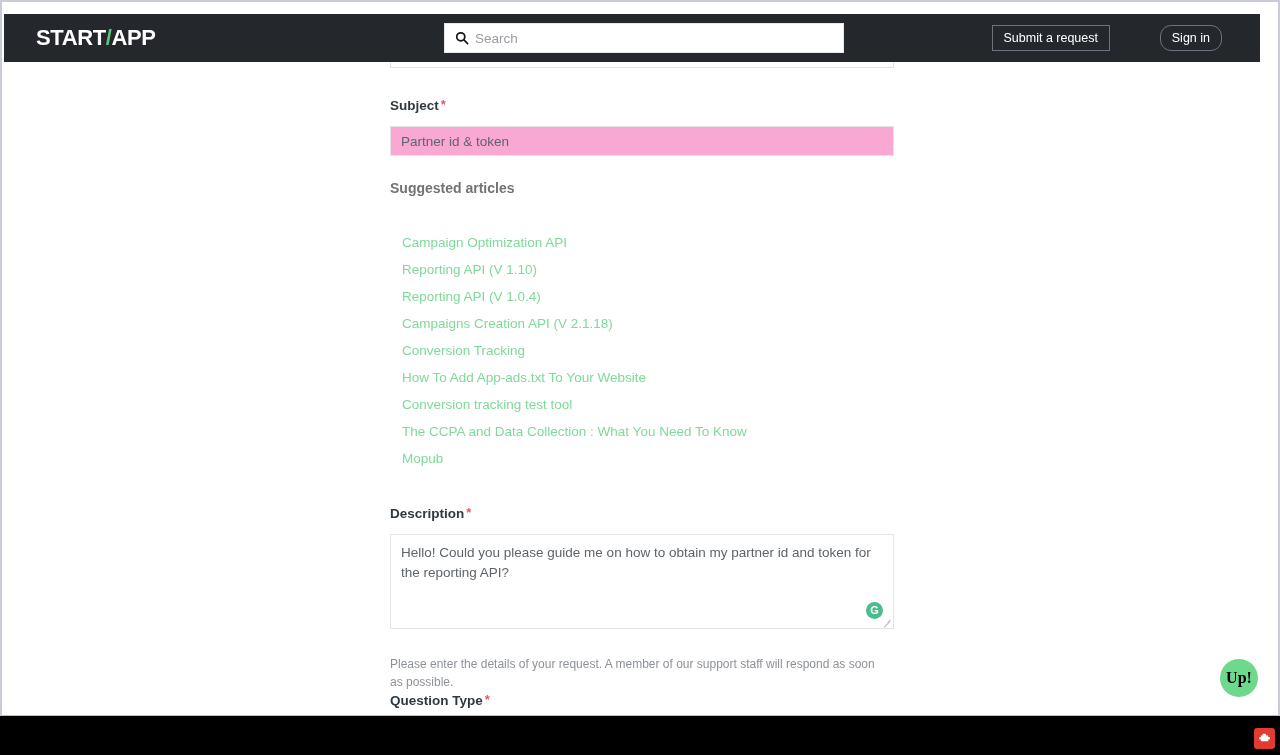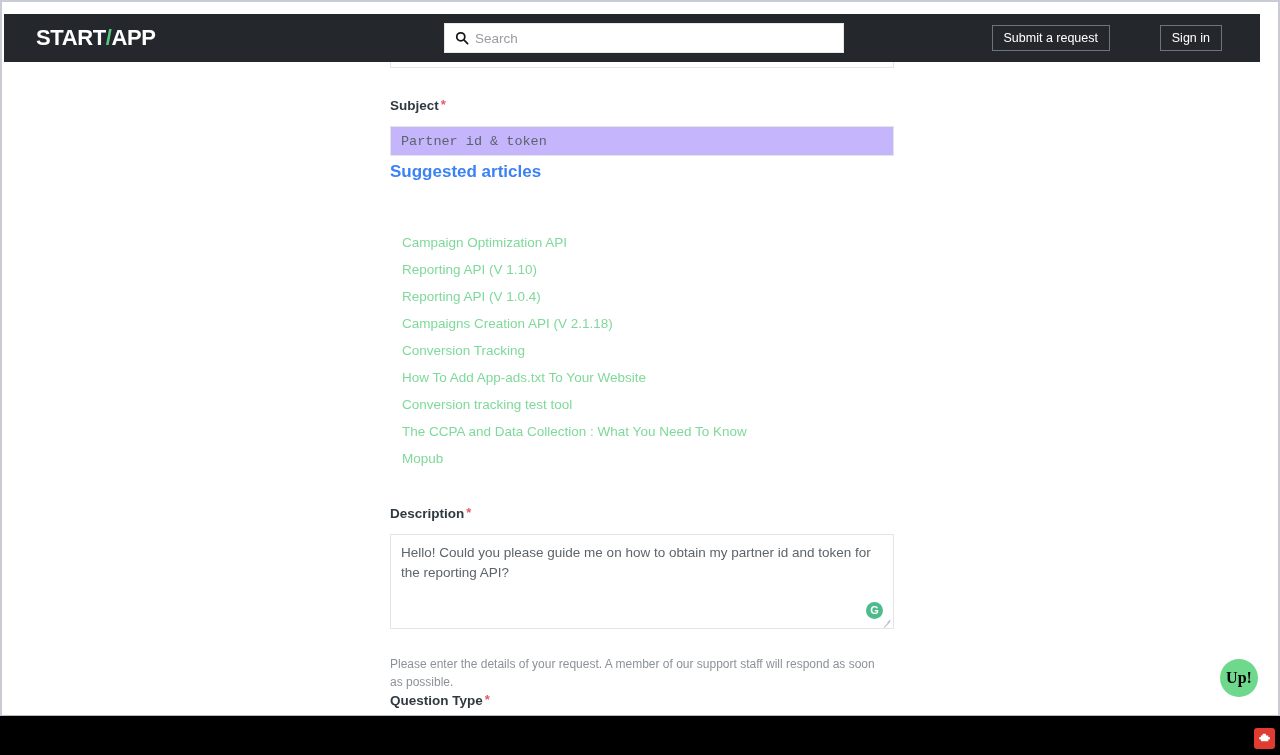--- a/index.html
+++ b/index.html
@@ -115,21 +115,21 @@
     color: #ffffff;
     font-family: Liberation Sans, sans-serif;
     font-size: 12.5px;
     line-height: 24px;
     padding: 0 11px;
     cursor: pointer;
     box-sizing: border-box;
     white-space: nowrap;
   }
   #submit-request-button { right: 150px; }
-  #sign-in-button { right: 38px; }
+  #sign-in-button { right: 38px; border-radius: 11px; }
 
   
   #form-column {
     position: absolute;
     left: 388px;
     top: 0;
     width: 504px;
   }
 
   .field-label {
@@ -144,22 +144,22 @@
     margin-left: 2px;
     vertical-align: top;
     line-height: 13px;
   }
 
   .text-input {
     width: 504px;
     height: 30px;
     box-sizing: border-box;
     border: 1px solid #e4e4e7;
-    background: #c4b5fd;
-    font-family: Liberation Mono, monospace;
+    background: #f9a8d4;
+    font-family: Liberation Sans, sans-serif;
     font-size: 13.5px;
     color: #5d646b;
     padding: 6px 10px;
     outline: none;
     display: block;
   }
 
   
   #top-partial-field {
     position: absolute;
@@ -175,24 +175,24 @@
     padding: 6px 10px 0 10px;
     z-index: 10;
   }
 
   #subject-label { position: absolute; left: 0; top: 96px; }
   #subject-input { position: absolute; left: 0; top: 124px; }
 
   #suggested-heading {
     position: absolute;
     left: 0;
-    top: 160px;
-    font-size: 17px;
-    font-weight: bold;
-    color: #3b82f6;
+    top: 178px;
+    font-size: 14px;
+    font-weight: bold;
+    color: #737373;
   }
 
   #suggested-list {
     position: absolute;
     left: 0;
     top: 219px;
     margin: 12px;
     padding: 0;
     list-style: none;
   }

